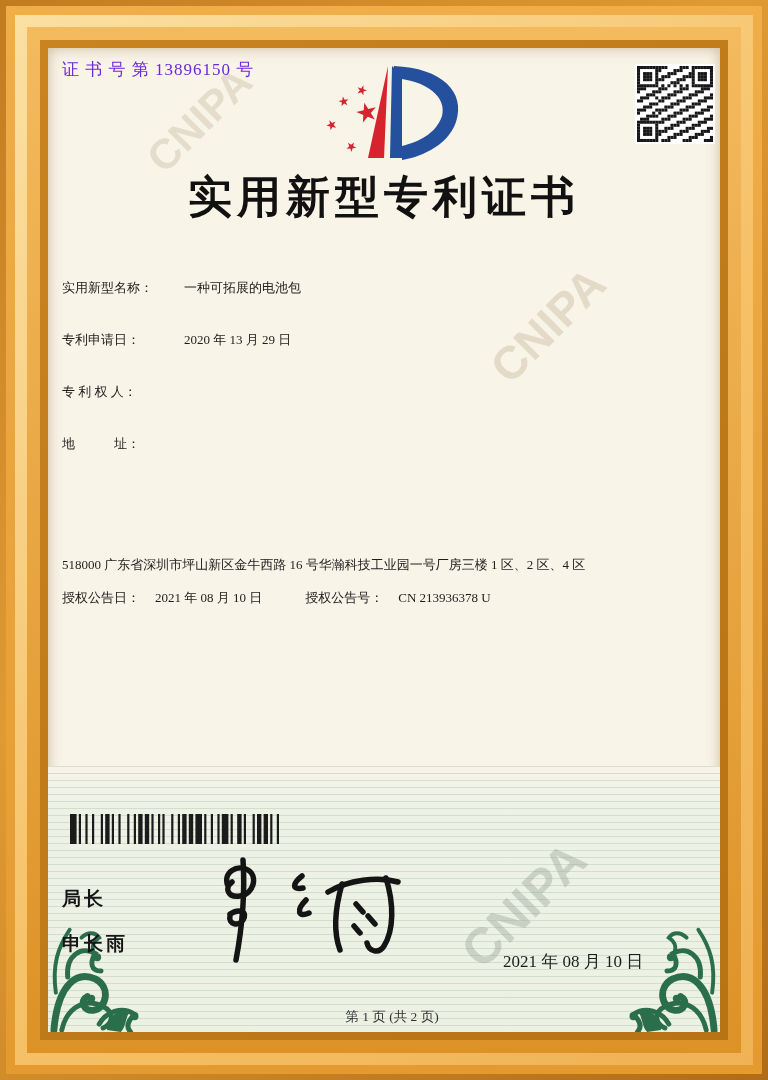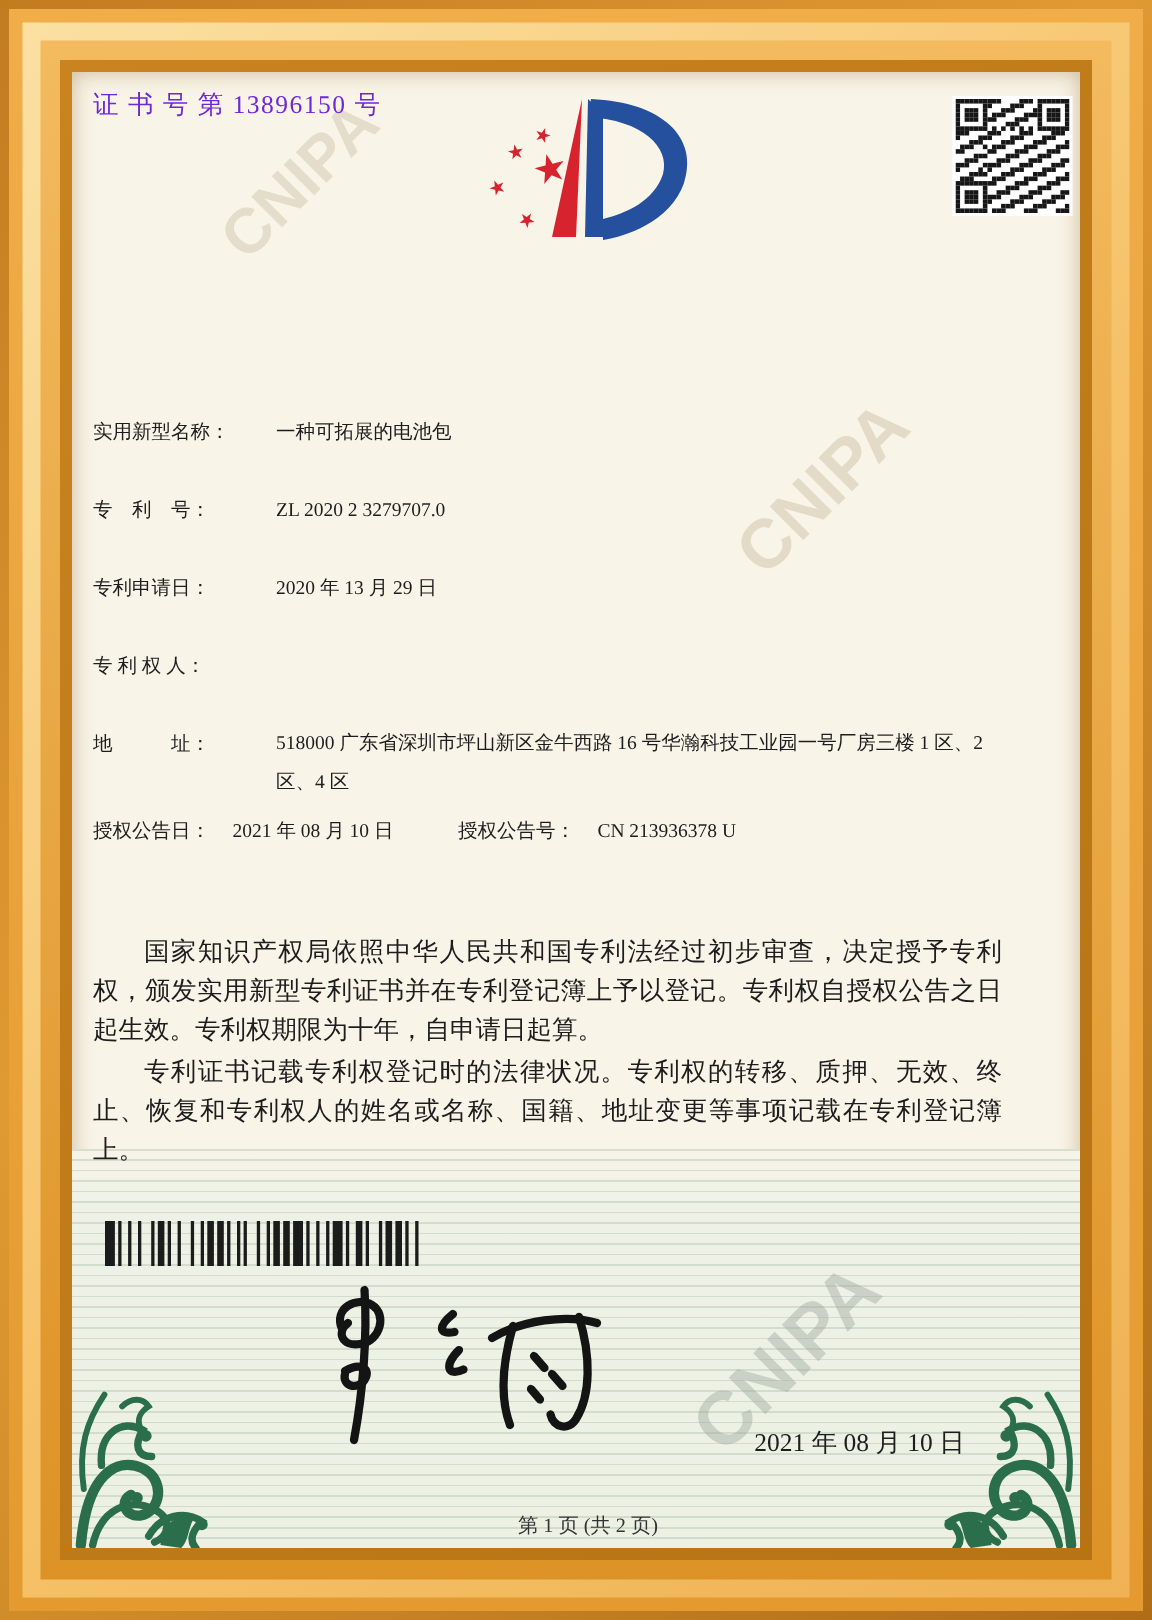--- a/index.html
+++ b/index.html
@@ -28,21 +28,21 @@
   .cert-no{position:absolute;left:14px;top:10px;font-size:17px;letter-spacing:1px;color:#6d28d9;}
   .logo{position:absolute;left:256px;top:6px;width:164px;height:120px;}
   .qr{position:absolute;left:587px;top:16px;width:76px;height:76px;background:#fff;padding:2px;}
   .title{position:absolute;left:0;right:0;top:120px;text-align:center;
          font-size:44px;font-weight:bold;letter-spacing:5px;color:#111;}
   
   .fields{position:absolute;left:14px;right:54px;top:226px;font-size:13px;}
   .row{display:flex;line-height:27px;margin-bottom:25px;}
   .row .lbl{flex:0 0 122px;white-space:nowrap;}
   .row .val{flex:1;}
-  .row-addr{margin-bottom:6px;}
+  .row-addr{margin-bottom:6px;flex-direction:column;}
   .row-addr .val{line-height:26px;}
   .grant{display:flex;line-height:27px;gap:15px;}
   .grant .pair2{margin-left:28px;}
   
   .paras{position:absolute;left:14px;right:52px;top:574px;font-size:17px;line-height:26px;
          text-align:justify;}
   .paras p{margin:0 0 2px 0;text-indent:2em;}
   
   .barcode{position:absolute;left:22px;top:766px;width:228px;height:30px;}
   
@@ -423,53 +423,46 @@
           <rect x="10" y="24" width="1" height="1"></rect>
           <rect x="15" y="24" width="1" height="1"></rect>
           <rect x="16" y="24" width="1" height="1"></rect>
           <rect x="17" y="24" width="1" height="1"></rect>
           <rect x="22" y="24" width="1" height="1"></rect>
           <rect x="23" y="24" width="1" height="1"></rect>
           <rect x="24" y="24" width="1" height="1"></rect>
         </g>
       </svg>
 
+    <div class="title">实用新型专利证书</div>
 
     <div class="fields">
       <div class="row">
         <span class="lbl">实用新型名称：</span>
         <span class="val">一种可拓展的电池包</span>
-      </div>
-      <div class="row">
-        <span class="lbl">专　利　号：</span>
-        <span class="val">ZL 2020 2 3279707.0</span>
       </div>
       <div class="row">
         <span class="lbl">专利申请日：</span>
         <span class="val">2020 年 13 月 29 日</span>
       </div>
       <div class="row">
         <span class="lbl">专 利 权 人：</span>
       </div>
       <div class="row row-addr">
         <span class="lbl">地　　　址：</span>
         <span class="val">518000 广东省深圳市坪山新区金牛西路 16 号华瀚科技工业园一号厂房三楼 1 区、2 区、4 区</span>
       </div>
       <div class="grant">
         <span>授权公告日：</span>
         <span>2021 年 08 月 10 日</span>
         <span class="pair2">授权公告号：</span>
         <span>CN 213936378 U</span>
       </div>
     </div>
 
-    <div class="paras">
-      <p>国家知识产权局依照中华人民共和国专利法经过初步审查，决定授予专利权，颁发实用新型专利证书并在专利登记簿上予以登记。专利权自授权公告之日起生效。专利权期限为十年，自申请日起算。</p>
-      <p>专利证书记载专利权登记时的法律状况。专利权的转移、质押、无效、终止、恢复和专利权人的姓名或名称、国籍、地址变更等事项记载在专利登记簿上。</p>
-    </div>
 
     <svg class="barcode" viewBox="0 0 228 30" preserveAspectRatio="none">
         <g id="bc-bars" fill="#1b1b1b">
           <rect x="0.00" y="0" width="6.60" height="30"></rect>
           <rect x="8.80" y="0" width="2.20" height="30"></rect>
           <rect x="15.40" y="0" width="2.20" height="30"></rect>
           <rect x="22.00" y="0" width="2.20" height="30"></rect>
           <rect x="30.80" y="0" width="2.20" height="30"></rect>
           <rect x="35.20" y="0" width="4.40" height="30"></rect>
           <rect x="41.80" y="0" width="2.20" height="30"></rect>
@@ -494,20 +487,24 @@
           <rect x="167.20" y="0" width="4.40" height="30"></rect>
           <rect x="173.80" y="0" width="2.20" height="30"></rect>
           <rect x="182.60" y="0" width="2.20" height="30"></rect>
           <rect x="187.00" y="0" width="4.40" height="30"></rect>
           <rect x="193.60" y="0" width="4.40" height="30"></rect>
           <rect x="200.20" y="0" width="2.20" height="30"></rect>
           <rect x="206.80" y="0" width="2.20" height="30"></rect>
         </g>
       </svg>
 
+    <div class="signer">
+      <div>局长</div>
+      <div>申长雨</div>
+    </div>
 
     <svg class="autograph" viewBox="0 0 240 120">
       <g fill="none" stroke="#141414" stroke-width="5.5" stroke-linecap="round">
         <path d="M42,34 C36,20 52,12 62,18 C72,24 68,42 54,44 C42,46 38,36 46,30"></path>
         <path d="M57,8 C59,38 56,76 50,108"></path>
         <path d="M44,62 C54,56 62,60 57,68 C52,75 42,72 44,64"></path>
         <path d="M116,24 C106,32 106,38 117,36"></path>
         <path d="M120,48 C110,58 112,66 123,61"></path>
         <path d="M142,40 C162,28 192,24 212,30"></path>
         <path d="M156,32 C148,60 148,82 154,98"></path>

